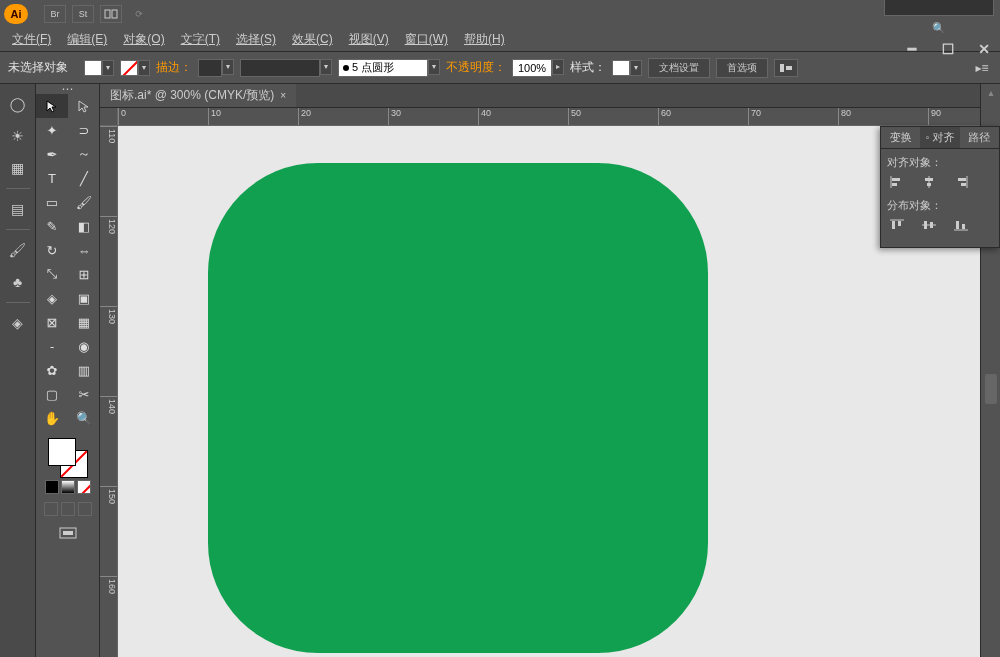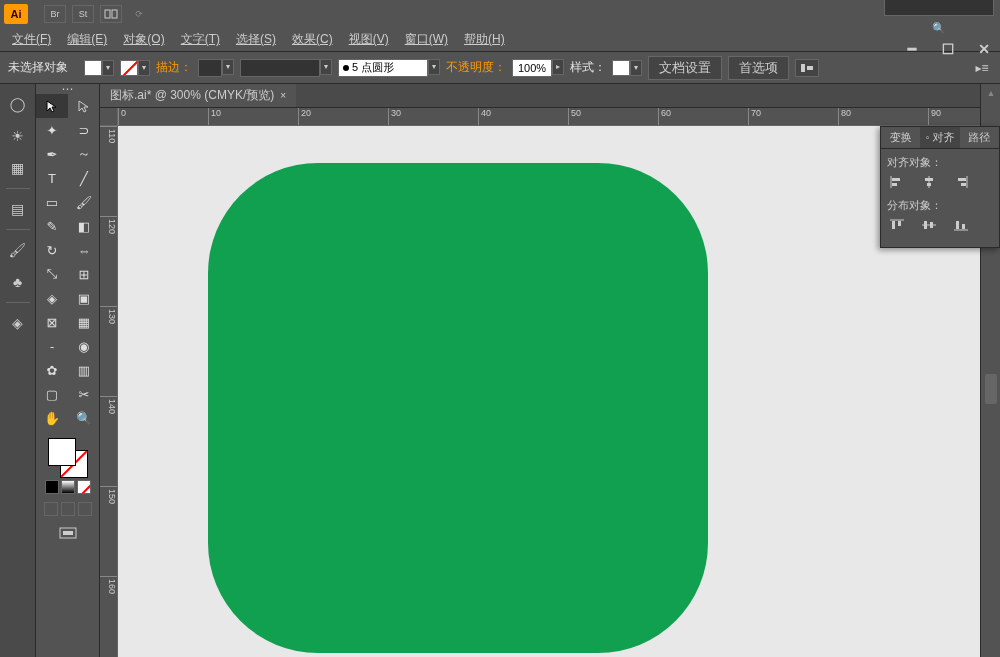--- a/index.html
+++ b/index.html
@@ -1,20 +1,20 @@
 <!DOCTYPE html>
 <html><head>
 <meta charset="utf-8">
 <style>
 * { margin: 0; padding: 0; box-sizing: border-box; font-family: "Microsoft YaHei", sans-serif; }
 body { background: #4a4a4a; width: 1000px; height: 657px; overflow: hidden; color: #ccc; font-size: 12px; position: relative; }
 
 
 .titlebar { height: 28px; background: #535353; display: flex; align-items: center; padding: 0 4px; }
-.ai-logo { width: 24px; height: 20px; background: #ff9a00; color: #330000; font-weight: bold; font-size: 11px; display: flex; align-items: center; justify-content: center; border-radius: 2px; }
+.ai-logo { width: 24px; height: 20px; background: #ff9a00; color: #330000; font-weight: bold; font-size: 11px; display: flex; align-items: center; justify-content: center; border-radius: 10px; }
 .title-buttons { display: flex; gap: 6px; margin-left: 16px; }
 .title-btn { width: 22px; height: 18px; border: 1px solid #666; display: flex; align-items: center; justify-content: center; font-size: 9px; }
 .title-right { margin-left: auto; display: flex; align-items: center; gap: 6px; flex-direction: column; }
 .workspace-label { padding: 2px 8px; font-size: 12px; }
 .search-box { width: 110px; height: 18px; background: #333; border: 1px solid #666; color: #ccc; padding: 0 4px; font-size: 11px; }
 .window-controls { display: flex; gap: 12px; margin-left: 18px; }
 .win-ctrl { width: 24px; height: 16px; display: flex; align-items: center; justify-content: center; font-size: 14px; font-weight: bold; cursor: pointer; }
 
 
 .menubar { height: 24px; background: #535353; display: flex; align-items: center; padding: 0 4px; border-bottom: 1px solid #2a2a2a; text-decoration: underline; }
@@ -26,21 +26,21 @@
 .ctrl-orange { color: #ff9a00; font-size: 12px; }
 .swatch { width: 18px; height: 16px; border: 1px solid #666; background: #fff; }
 .swatch-none { width: 18px; height: 16px; border: 1px solid #666; background: #fff; position: relative; overflow: hidden; }
 .swatch-none::after { content: ''; position: absolute; width: 28px; height: 2px; background: red; transform: rotate(-45deg); top: 7px; left: -5px; }
 .dropdown-arrow { width: 12px; height: 16px; border: 1px solid #666; background: #444; display: flex; align-items: center; justify-content: center; font-size: 8px; }
 .stroke-field { width: 24px; height: 18px; background: #333; border: 1px solid #666; color: #ccc; font-size: 11px; text-align: center; }
 .wide-field { width: 80px; height: 18px; background: #333; border: 1px solid #666; }
 .profile-field { width: 90px; height: 18px; background: #fff; color: #000; border: 1px solid #666; display: flex; align-items: center; padding: 0 4px; font-size: 11px; gap: 3px; }
 .black-dot { width: 6px; height: 6px; background: #000; border-radius: 50%; }
 .opacity-field { width: 40px; height: 18px; background: #fff; color: #000; border: 1px solid #666; font-size: 11px; text-align: center; }
-.ctrl-btn { padding: 2px 10px; background: #444; border: 1px solid #666; font-size: 13px; cursor: pointer; }
+.ctrl-btn { padding: 2px 10px; background: #444; border: 1px solid #666; font-size: 10px; cursor: pointer; }
 .ctrl-icon-btn { width: 24px; height: 18px; background: #444; border: 1px solid #666; display: flex; align-items: center; justify-content: center; cursor: pointer; }
 .right-menu-icon { margin-left: auto; width: 20px; height: 16px; display: flex; align-items: center; justify-content: center; }
 
 
 .main-area { display: flex; height: calc(100% - 84px); }
 
 
 .left-dock { width: 36px; background: #4a4a4a; border-right: 1px solid #2a2a2a; display: flex; flex-direction: column; align-items: center; padding-top: 8px; gap: 8px; }
 .dock-icon { width: 24px; height: 24px; display: flex; align-items: center; justify-content: center; font-size: 14px; cursor: pointer; border-radius: 3px; }
 .dock-divider { width: 24px; height: 1px; background: #666; }

